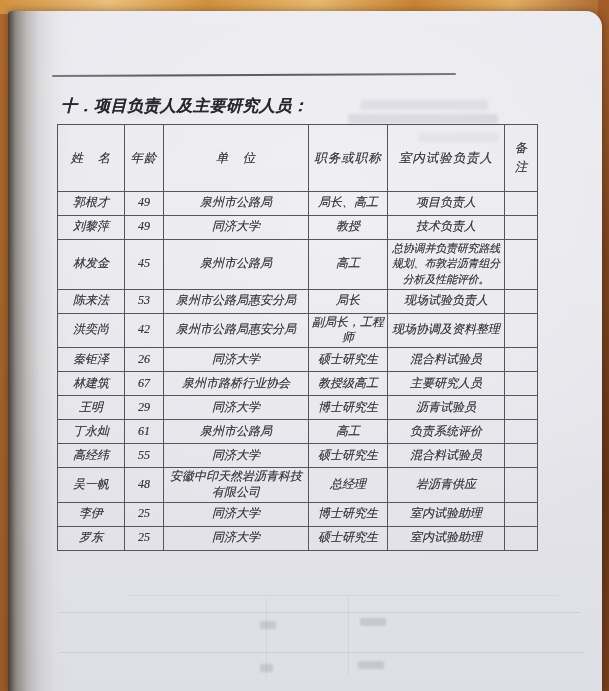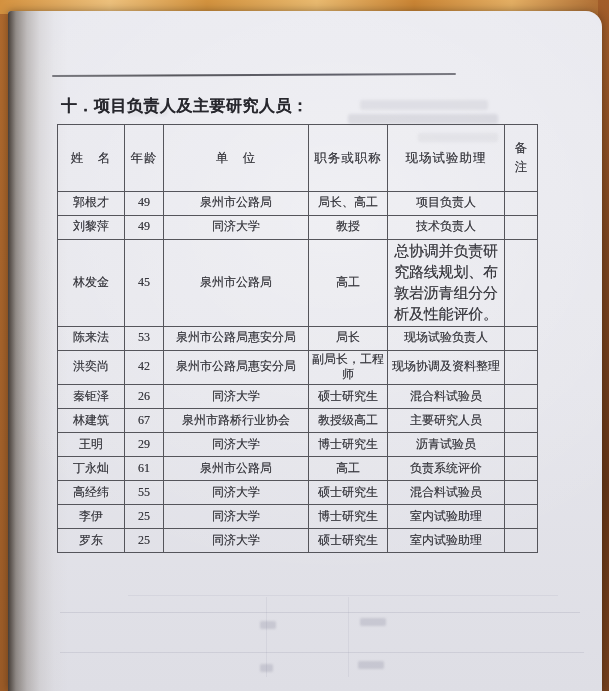--- a/index.html
+++ b/index.html
@@ -27,20 +27,21 @@
   }
   
   .page {
     position: absolute; left: 8px; top: 11px;
     width: 594px; height: 680px;
     background:
       radial-gradient(120% 90% at 55% 30%, rgba(255,255,255,0.35) 0%, rgba(255,255,255,0) 60%),
       linear-gradient(180deg, #e9e9ef 0%, #e5e5eb 55%, #dedee5 100%);
     border-radius: 3px 16px 0 0;
     box-shadow: 0 0 8px rgba(40,25,10,0.45);
+    font-style: italic;
   }
   
   .spine-shadow {
     position: absolute; left: 0; top: 0; bottom: 0; width: 60px;
     border-radius: 3px 0 0 0;
     background: linear-gradient(90deg,
       rgba(56,47,40,0.92) 0px,
       rgba(92,82,72,0.62) 8px,
       rgba(122,112,102,0.38) 19px,
       rgba(158,150,142,0.20) 32px,
@@ -90,21 +91,21 @@
     font-weight: normal;
     font-size: 12.5px;
     letter-spacing: 1px;
   }
   table.personnel th.th-note {
     padding: 14px 9px;
     letter-spacing: 0;
     line-height: 1.5;
   }
   td.long-text {
-    font-size: 15px;
+    font-size: 11px;
     letter-spacing: -0.2px;
     line-height: 1.4;
     padding: 2px 3px;
   }
   
   .ghost {
     position: absolute;
     background: rgba(95,95,118,0.10);
     filter: blur(1.6px);
     border-radius: 3px;
@@ -167,21 +168,21 @@
         <col style="width:79px">
         <col style="width:117px">
         <col style="width:33px">
       </colgroup>
       <thead>
         <tr>
           <th>姓　名</th>
           <th>年龄</th>
           <th>单　位</th>
           <th>职务或职称</th>
-          <th>现场试验助理</th>
+          <th>室内试验负责人</th>
           <th class="th-note">备注</th>
         </tr>
       </thead>
       <tbody>
           <tr style="height: 24px;">
             <td>郭根才</td>
             <td>49</td>
             <td>泉州市公路局</td>
             <td>局长、高工</td>
             <td>项目负责人</td>
@@ -250,20 +251,28 @@
             <td>高工</td>
             <td>负责系统评价</td>
             <td></td>
           </tr>
           <tr style="height: 24px;">
             <td>高经纬</td>
             <td>55</td>
             <td>同济大学</td>
             <td>硕士研究生</td>
             <td>混合料试验员</td>
+            <td></td>
+          </tr>
+          <tr style="height: 33px;">
+            <td>吴一帆</td>
+            <td>48</td>
+            <td>安徽中印天然岩沥青科技有限公司</td>
+            <td>总经理</td>
+            <td>岩沥青供应</td>
             <td></td>
           </tr>
           <tr style="height: 24px;">
             <td>李伊</td>
             <td>25</td>
             <td>同济大学</td>
             <td>博士研究生</td>
             <td>室内试验助理</td>
             <td></td>
           </tr>

